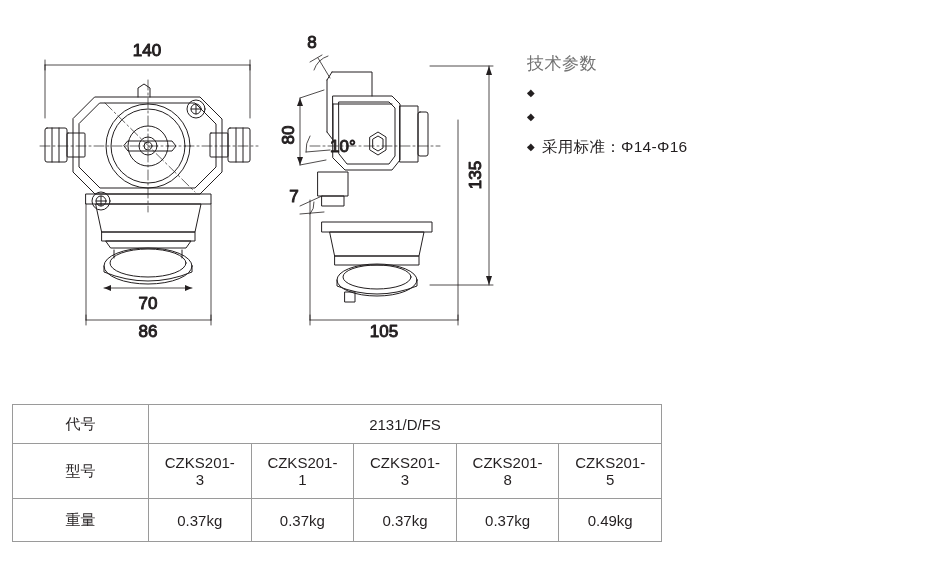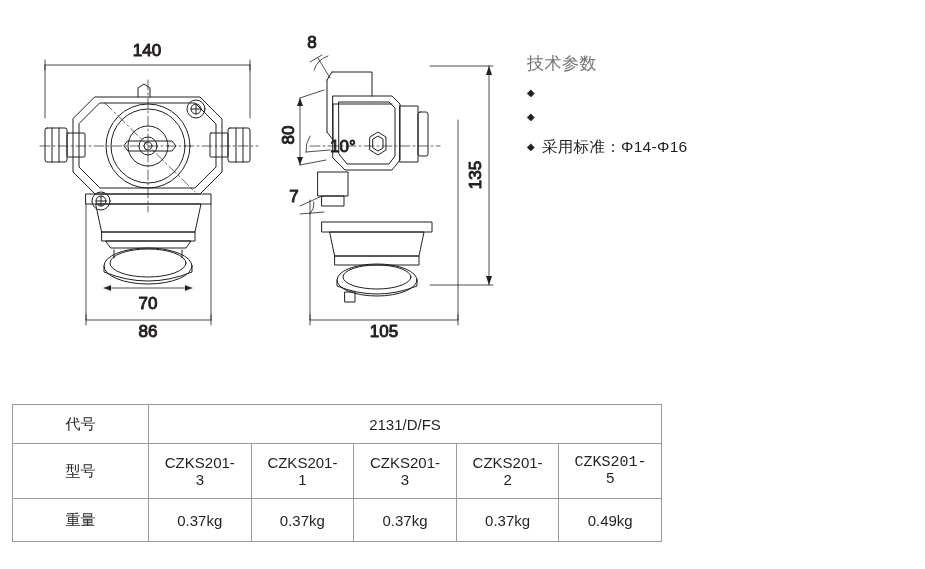--- a/index.html
+++ b/index.html
@@ -84,21 +84,21 @@
     width: 105px;
     height: 26px;
   }
   .row-code td { height: 26px; }
   .row-model td { height: 42px; }
   .row-weight td { height: 30px; margin-left: 8px; }
   .col-m1 { width: 110px; }
   .col-m2 { width: 110px; }
   .col-m3 { width: 110px; }
   .col-m4 { width: 90px; }
-  .col-m5 { width: 125px; font-family: Liberation Mono, monospace; }
+  .col-m5 { width: 125px; }
 
   
   text {
     font-family: "Liberation Sans", sans-serif;
     fill: #231f20;
   }
 </style>
 </head>
 <body>
 
@@ -293,21 +293,21 @@
     <tbody>
       <tr class="row-code">
         <td class="rowlabel">代号</td>
         <td colspan="5">2131/D/FS</td>
       </tr>
       <tr class="row-model">
         <td class="rowlabel">型号</td>
         <td class="col-m1">CZKS201-3</td>
         <td class="col-m2">CZKS201-1</td>
         <td class="col-m3">CZKS201-3</td>
-        <td class="col-m4">CZKS201-2</td>
+        <td class="col-m4">CZKS201-8</td>
         <td class="col-m5">CZKS201-5</td>
       </tr>
       <tr class="row-weight">
         <td class="rowlabel">重量</td>
         <td>0.37kg</td>
         <td>0.37kg</td>
         <td>0.37kg</td>
         <td>0.37kg</td>
         <td>0.49kg</td>
       </tr>

